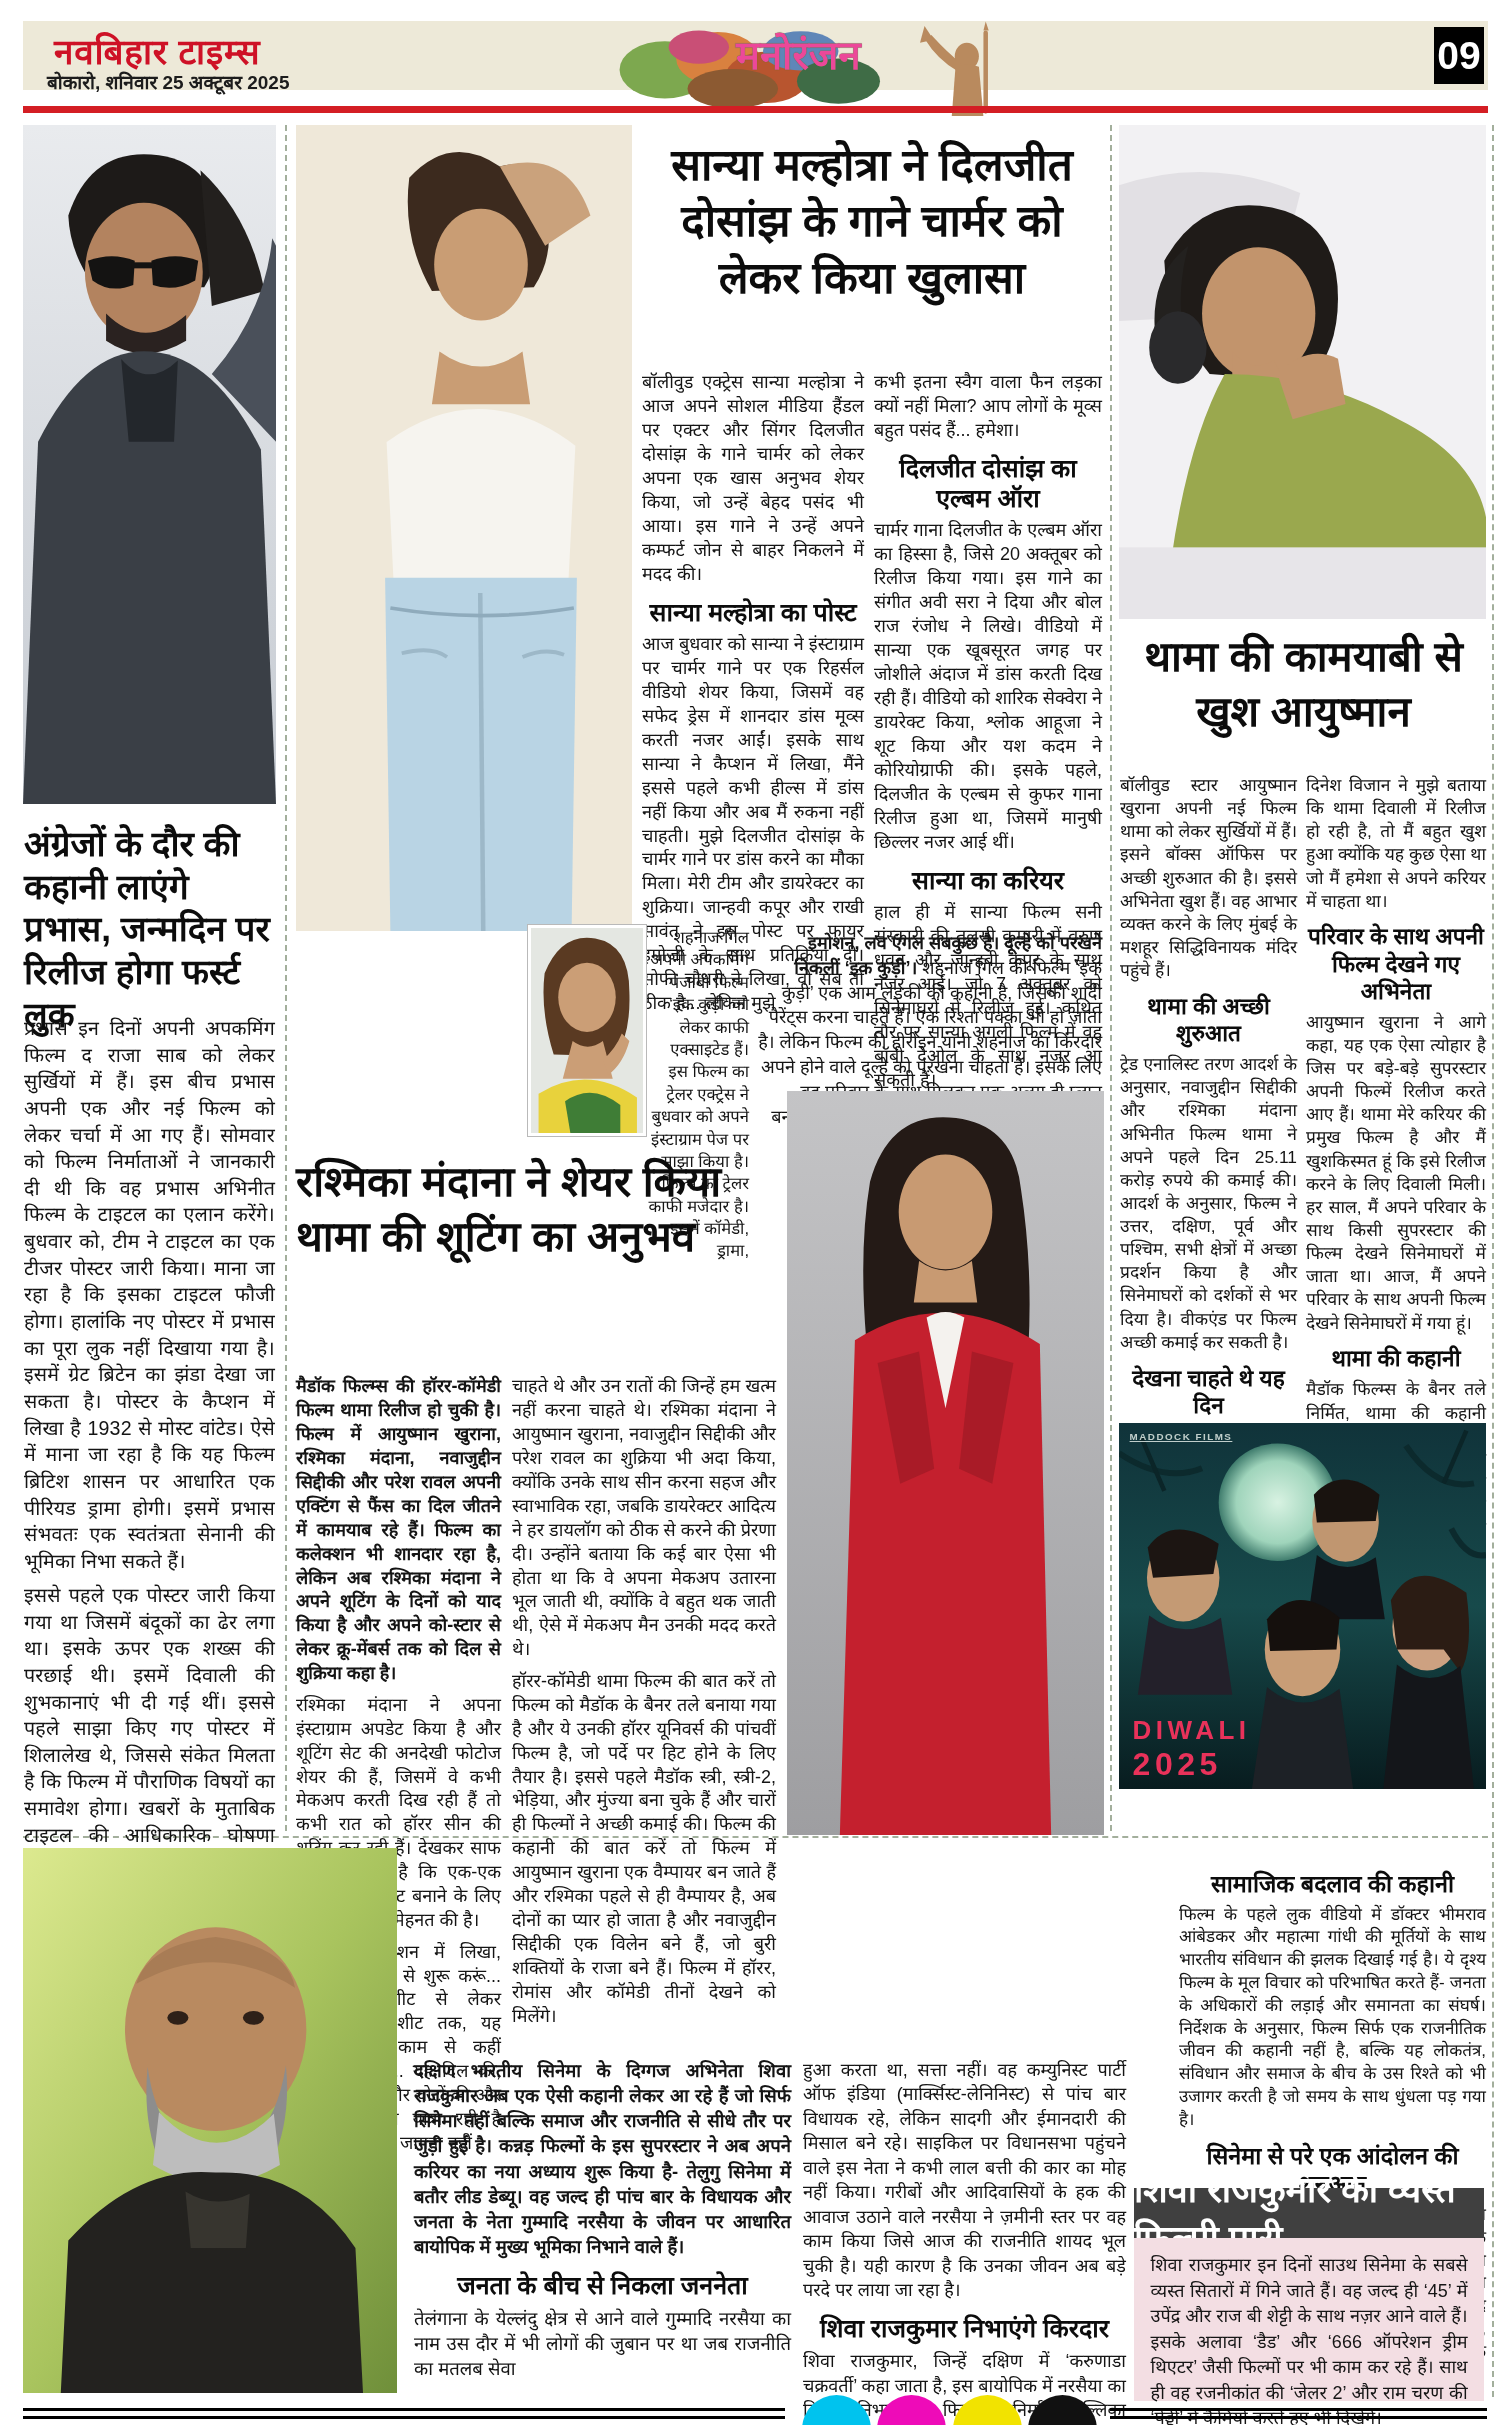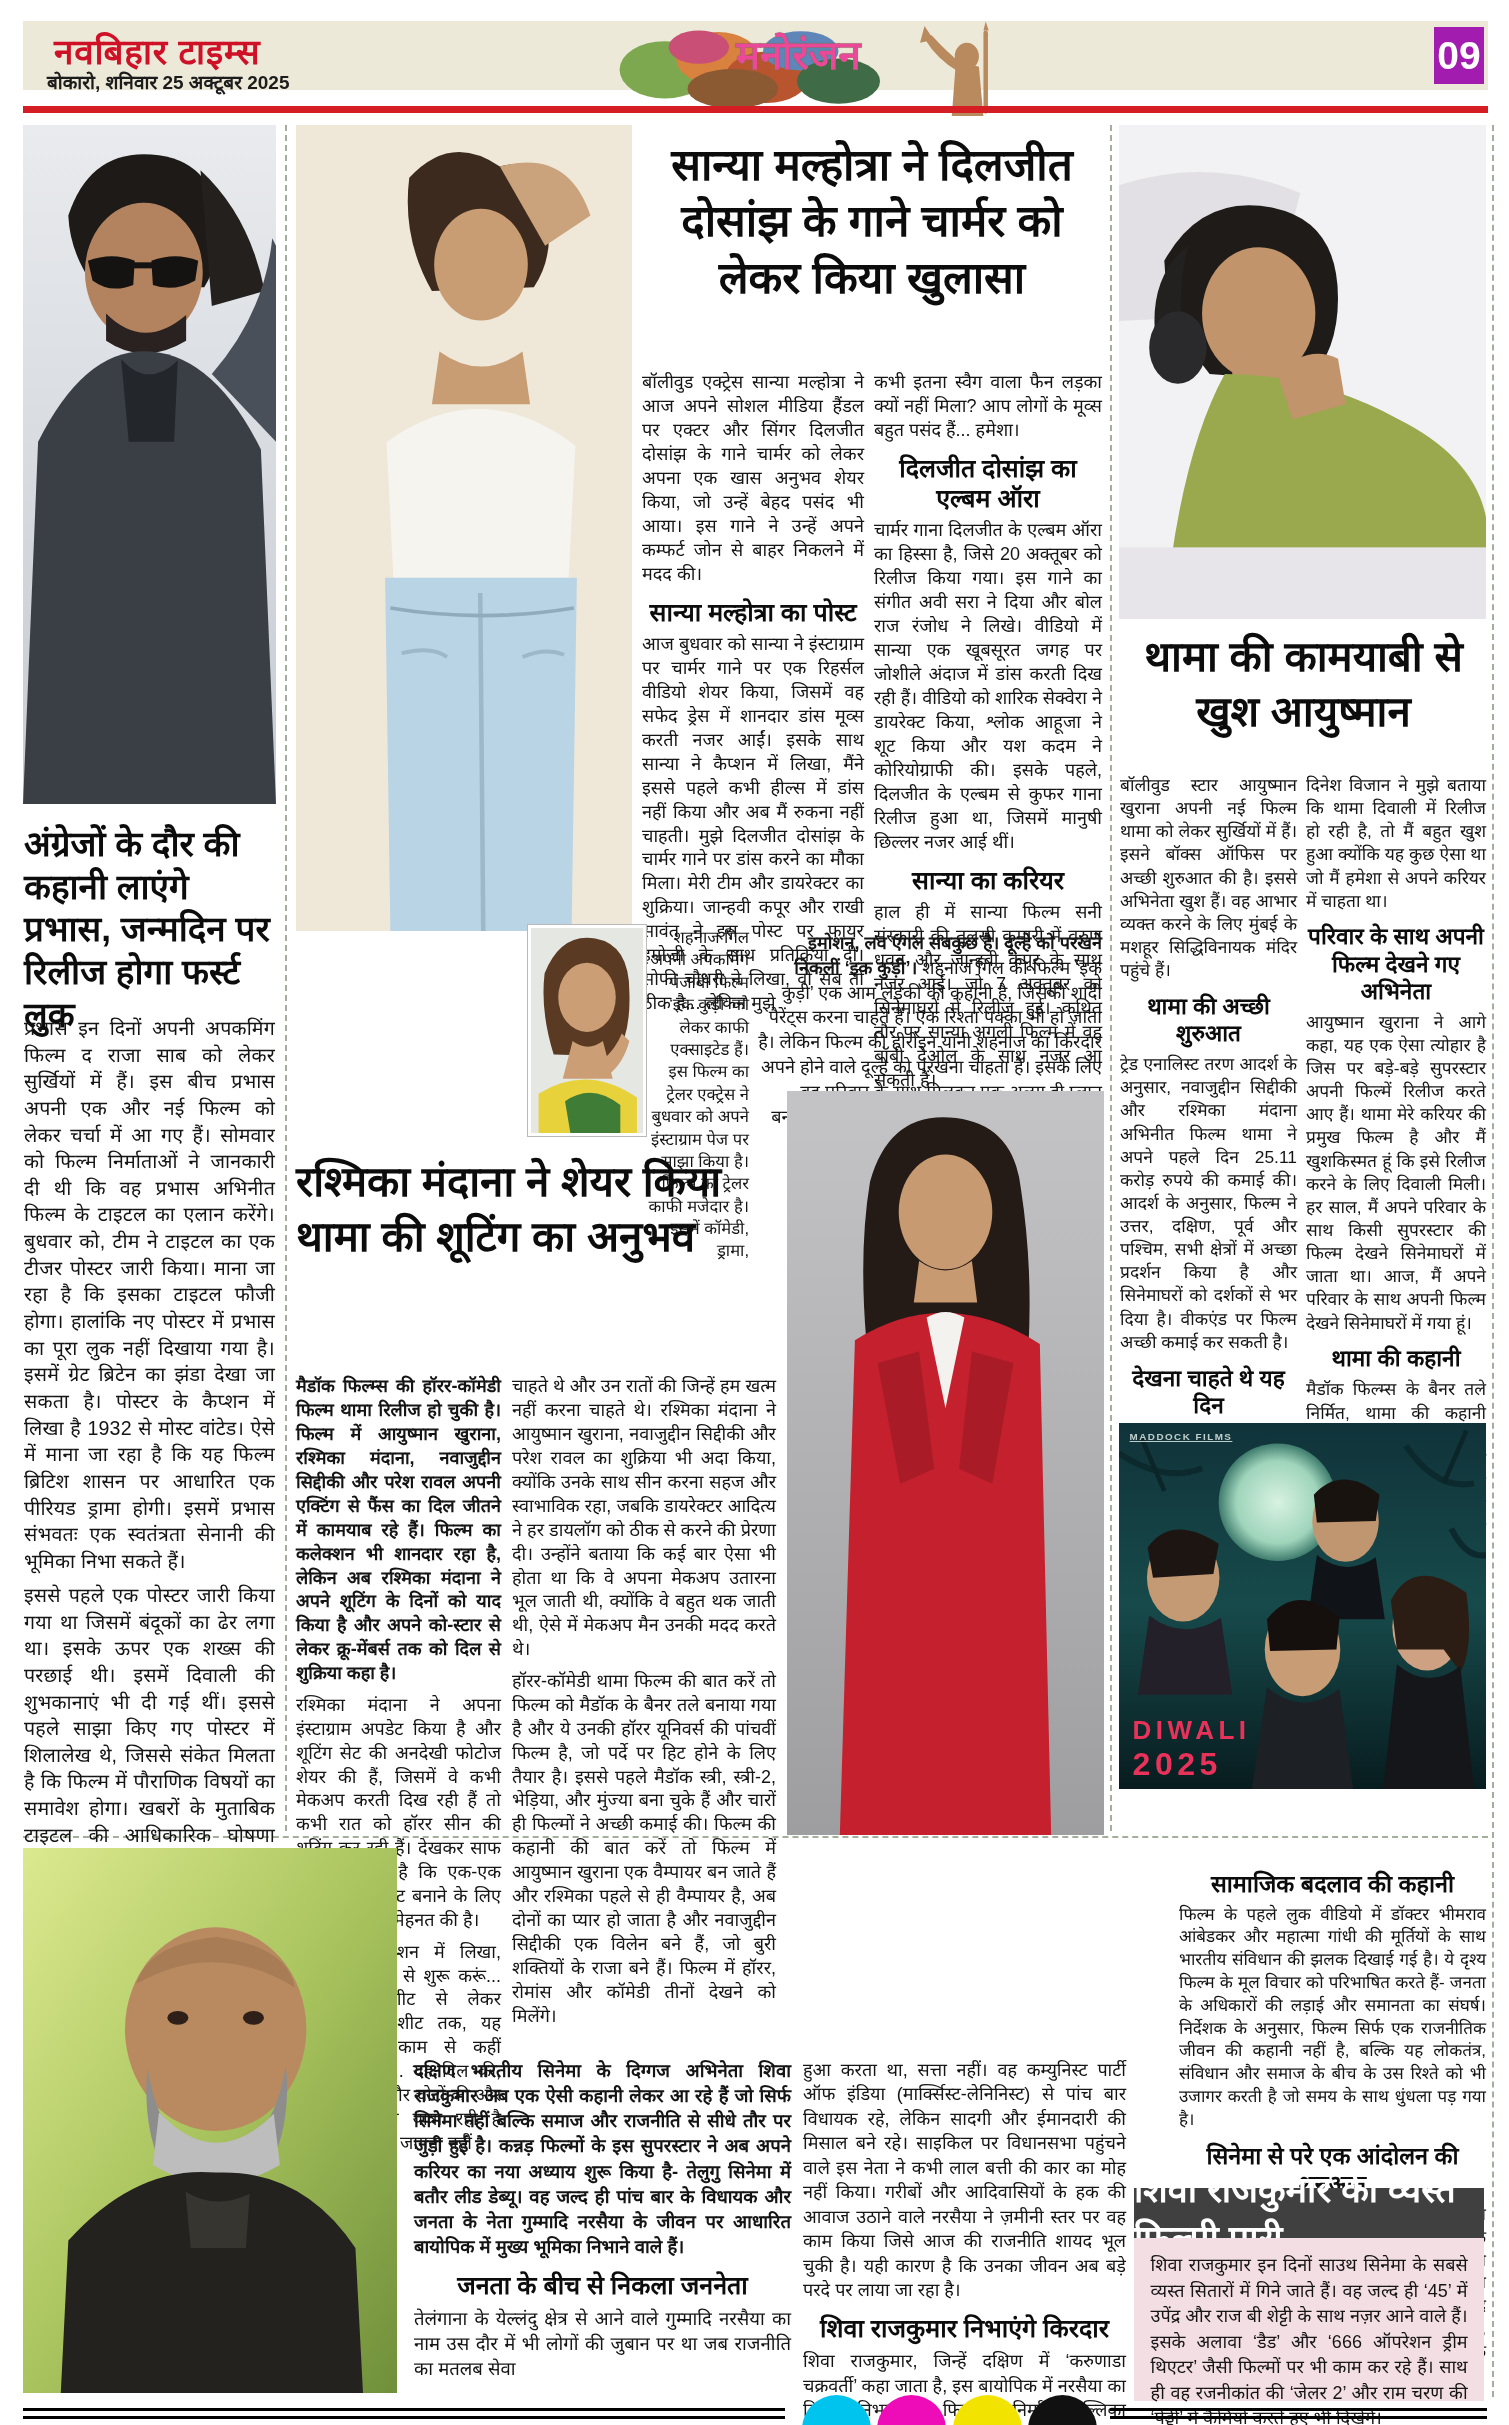--- a/index.html
+++ b/index.html
@@ -4,21 +4,21 @@
 <style>
   html,body{margin:0;padding:0;background:#ffffff;}
   .page{position:relative;width:1510px;height:2426px;background:#ffffff;overflow:hidden;
         font-family:"Liberation Sans","DejaVu Sans",sans-serif;color:#111;}
   
   .band{position:absolute;left:22.6px;top:21px;width:1465px;height:69px;background:#ede9d8;}
   .masthead{position:absolute;left:54px;top:27px;font-size:35px;font-weight:800;color:#ce1126;letter-spacing:0.8px;}
   .dateline{position:absolute;left:47px;top:69px;font-size:19px;font-weight:700;color:#1c1c1c;}
   .collage{position:absolute;left:612px;top:16.6px;width:453px;height:100px;}
   .section-title{position:absolute;left:736px;top:26px;font-size:40px;font-weight:800;color:#ec4899;text-shadow:0 0 0.8px #1d8f1d;}
-  .pagenum{position:absolute;left:1434px;top:27px;width:50px;height:57px;background:#a21caf;color:#fff;
+  .pagenum{position:absolute;left:1434px;top:27px;width:50px;height:57px;background:#000000;color:#fff;
            font-size:39px;font-weight:800;display:flex;align-items:center;justify-content:center;}
   .red-rule{position:absolute;left:22.6px;top:106px;width:1465px;height:6.8px;background:#d41e24;}
   
   .ph{position:absolute;overflow:hidden;background:#ddd;}
   .ph svg{display:block;width:100%;height:100%;}
   .hl{position:absolute;font-weight:800;color:#0c0c0c;line-height:1.22;}
   .col{position:absolute;font-size:18px;line-height:1.33;text-align:justify;color:#141414;}
   .sub{font-weight:800;font-size:23.4px;text-align:center;margin:10.6px 0 6px 0;line-height:1.2;color:#0c0c0c;}
   .col p{margin:0 0 7.5px 0;}
   .lead{font-weight:700;}

